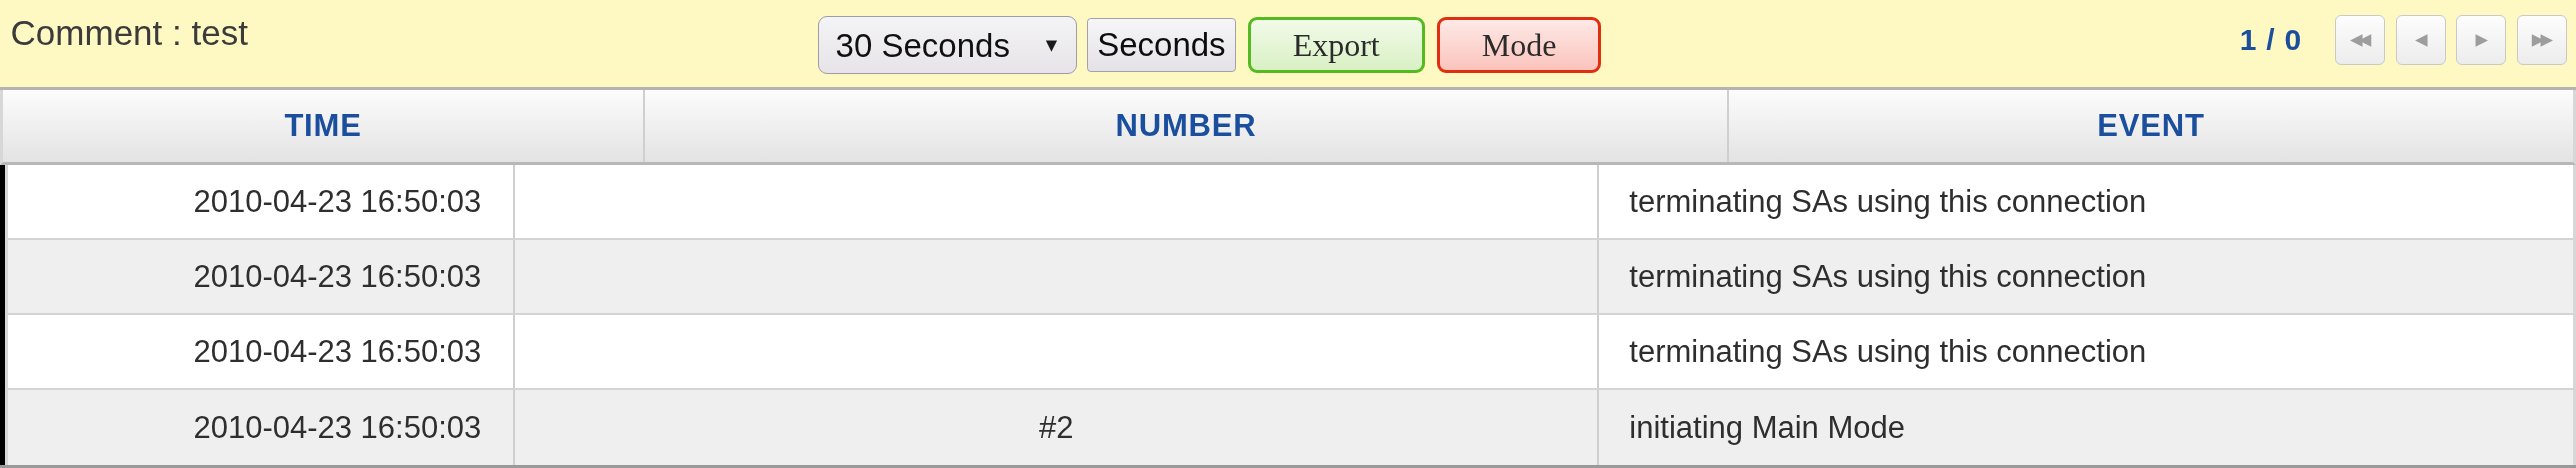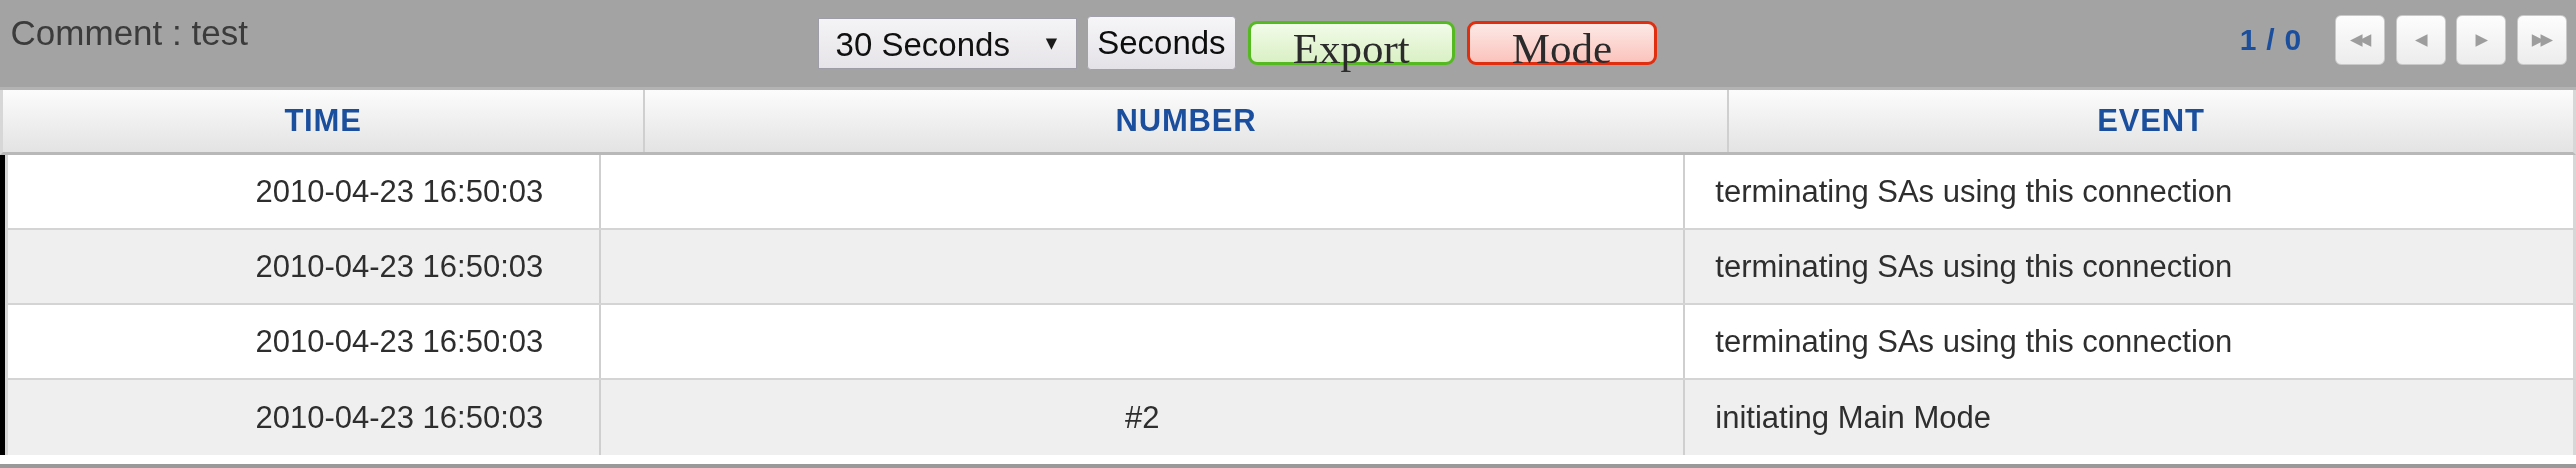--- a/index.html
+++ b/index.html
@@ -11,49 +11,49 @@
     font-family: "Liberation Sans", sans-serif;
     overflow: hidden;
   }
 
   .app { position: relative; width: 2576px; height: 469px; background:#fff; }
 
   
   .toolbar {
     position: absolute; left: 0; top: 0;
     width: 2576px; height: 87px;
-    background: #a3a3a3;
+    background: #fef9c3;
   }
 
   .page-title {
     position: absolute; left: 10.6px; top: 13px;
     font-size: 35px;
     color: #3b3b3b;
     white-space: nowrap;
     letter-spacing: 0px;
   }
 
   .controls {
     position: absolute;
     left: 818px; top: 16px;
     display: flex; align-items: center; gap: 0px;
   }
 
   select.interval-select {
     -webkit-appearance: none; appearance: none;
-    height: 51px;
+    height: 58px;
     box-sizing: border-box;
     padding: 0 65px 0 16.6px;
     font-family: "Liberation Sans", sans-serif;
     font-size: 33px;
     color: #101010;
     background-color: #eceaee;
     background-image: linear-gradient(#f4f3f5, #e6e4e8);
     border: 1.5px solid #9e9ca6;
-    border-radius: 0;
+    border-radius: 9px;
     line-height: 51px;
     outline: none;
   }
   .select-wrap { position: relative; display: inline-block; }
   .select-arrow {
     position: absolute; right: 19.6px; top: 50%;
     transform: translateY(-50%);
     pointer-events: none;
     font-size: 22.6px; color: #1a1a1a;
     line-height: 1;
@@ -69,26 +69,26 @@
     color: #0d0d0d;
     background-image: linear-gradient(#f6f5f7, #e4e2e7);
     background-color: #ecebee;
     border: 1.5px solid #a2a0aa;
     border-radius: 3.8px;
     cursor: pointer;
     white-space: nowrap;
   }
 
   button.fancy-btn {
-    height: 44px;
+    height: 56px;
     box-sizing: border-box;
     margin-left: 12px;
     padding: 0 42px;
     font-family: "Liberation Serif", serif;
-    font-size: 43px;
+    font-size: 32px;
     color: #2b2b2b;
     border-radius: 9px;
     border-width: 3px;
     border-style: solid;
     cursor: pointer;
     white-space: nowrap;
   }
   button.green-btn {
     border-color: #55ba22;
     background-image: linear-gradient(#f2fbe9, #d9f0c4);
@@ -134,21 +134,21 @@
     position: absolute; left: 0; top: 87px;
     width: 2576px; height: 381px;
     box-sizing: border-box;
     border-top: 3px solid #b3b3b3;
     border-bottom: 4.5px solid #999999;
     background: #fff;
   }
 
   .grid-header {
     display: flex;
-    height: 65px;
+    height: 75px;
     box-sizing: border-box;
     background-image: linear-gradient(#fcfcfc, #e3e3e3);
     border-bottom: 3px solid #b8b8b8;
     border-left: 3px solid #d7d7d7;
     border-right: 3px solid #d7d7d7;
   }
   .grid-header .hcell {
     display: flex; align-items: center; justify-content: center;
     font-size: 31px;
     font-weight: bold;
@@ -182,21 +182,21 @@
 
   .row .cell {
     display: flex; align-items: center;
     font-size: 31px;
     color: #2e2e2e;
     box-sizing: border-box;
     padding: 0 16.6px;
     white-space: nowrap;
     overflow: hidden;
   }
-  .cell.c-time   { width: 593px; justify-content: flex-end; border-right: 2.3px solid #cfcfcf; padding-right: 56px; }
+  .cell.c-time   { width: 507px; justify-content: flex-end; border-right: 2.3px solid #cfcfcf; padding-right: 32px; }
   .cell.c-number { width: 1084px; justify-content: center; border-right: 2.3px solid #cfcfcf; }
   .cell.c-event  { flex: 1; justify-content: flex-start; padding-left: 30px; }
 </style>
 </head>
 <body>
 
 <div class="app">
 
   <div class="toolbar">
 

